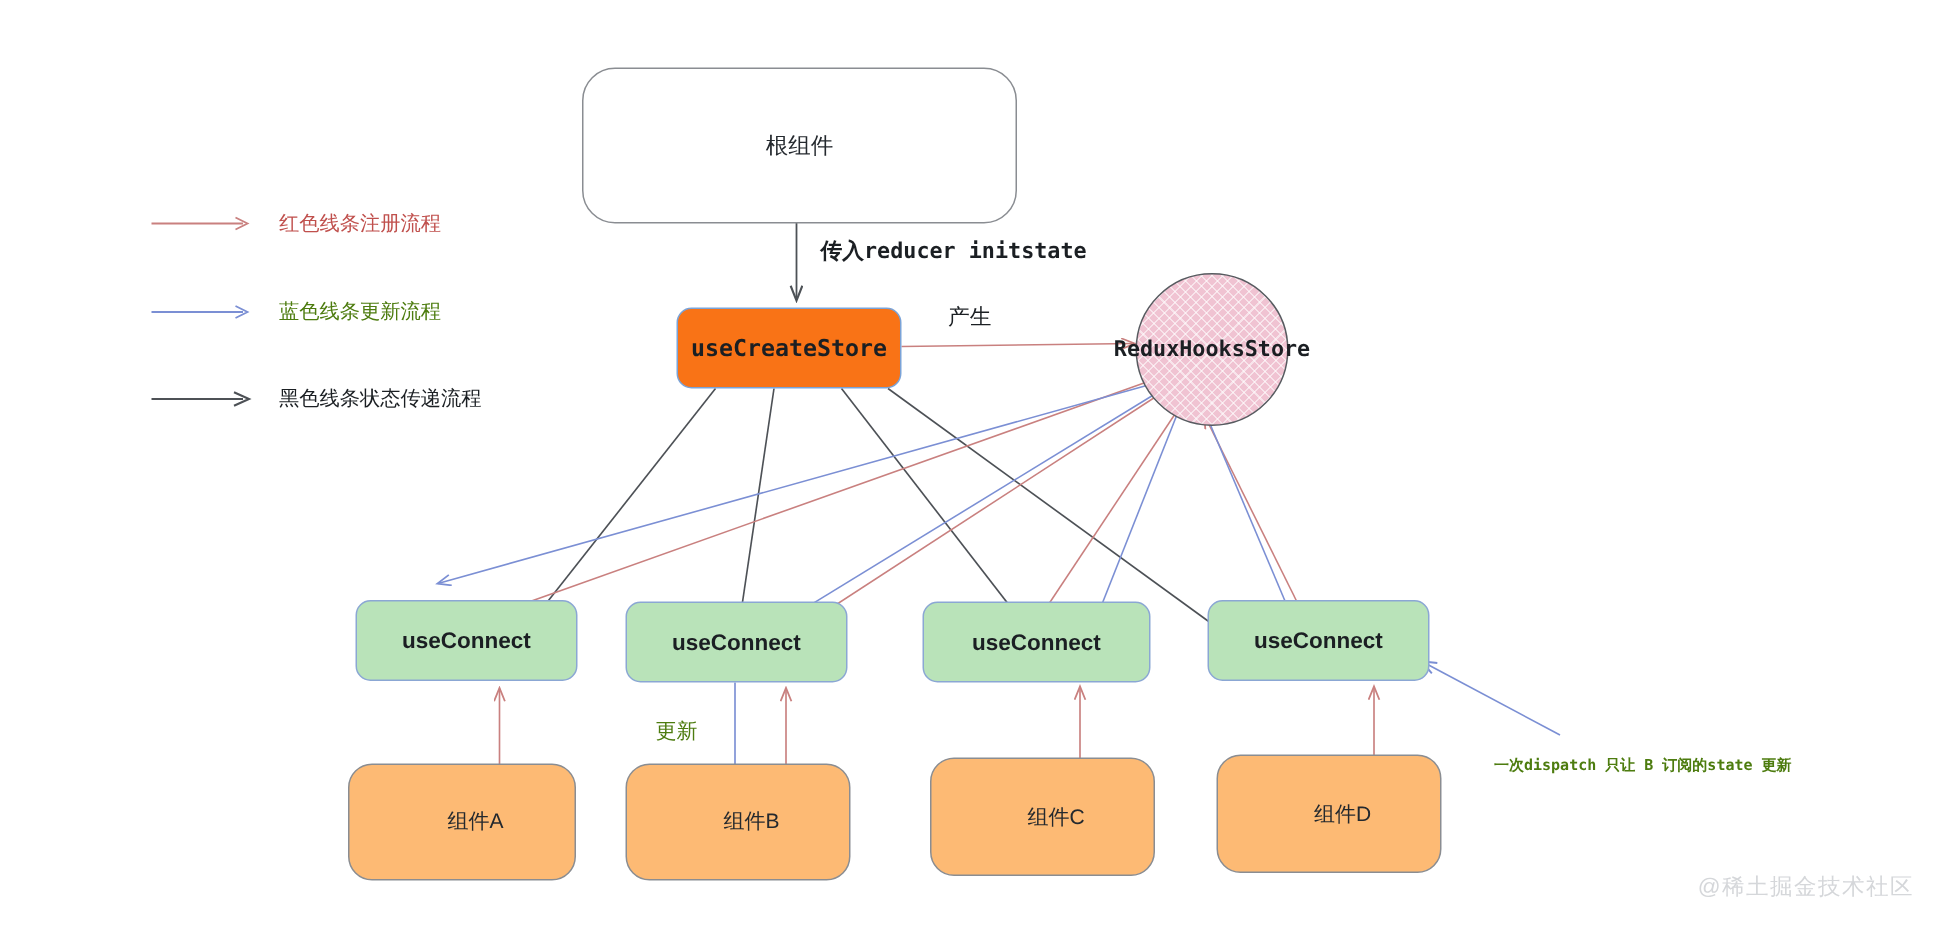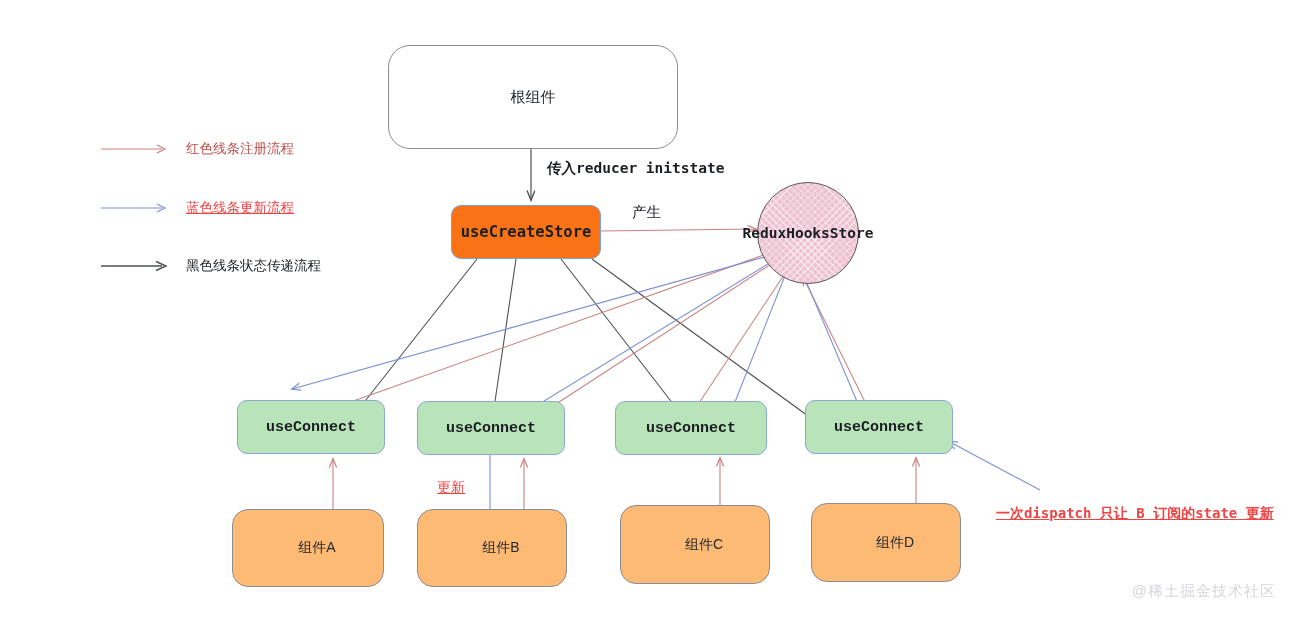--- a/index.html
+++ b/index.html
@@ -45,21 +45,21 @@
     color: #1b1f23;
     font-family: "DejaVu Sans Mono", "Liberation Mono", monospace;
   }
   .node-connect {
     border: 1.3px solid #8ba7d4;
     border-radius: 10px;
     background: #b9e3b9;
     font-size: 15px;
     font-weight: bold;
     color: #1b1f23;
-    font-family: Liberation Mono, monospace;
+    font-family: Liberation Sans, sans-serif;
   }
   .node-comp {
     border: 1.2px solid #8a8d92;
     border-radius: 16px;
     background: #fdba74;
     font-size: 14px;
     color: #24292e;
     padding-left: 18px;
   }
   .node-store {
@@ -78,21 +78,21 @@
   .lbl {
     position: absolute;
     white-space: nowrap;
     line-height: 1.2;
   }
   .lbl-mono {
     font-family: "DejaVu Sans Mono", "Liberation Mono", monospace;
     font-weight: bold;
   }
   .lbl-red   { color: #c0504d; }
-  .lbl-blue  { color: #ef4444; text-decoration: underline; }
+  .lbl-blue  { color: #4d7c0f; }
   .lbl-black { color: #1b1f23; }
   .legend-row {
     position: absolute;
     display: flex;
     align-items: center;
     gap: 14px;
   }
   .legend-label { font-size: 13.5px; white-space: nowrap; }
   .watermark {
     position: absolute;
@@ -230,17 +230,17 @@
   <div class="node node-comp" style="left:811px; top:503px; width:150px; height:79px;">
     <span>组件D</span>
   </div>
 
   <div class="lbl lbl-mono lbl-black" style="left:547px; top:160px; font-size:14.5px;">传入reducer initstate</div>
 
   <div class="lbl lbl-black" style="left:632px; top:204px; font-size:14.5px;">产生</div>
 
   <div class="lbl lbl-blue" style="left:437px; top:479px; font-size:14px;">更新</div>
 
-  <div class="lbl lbl-mono lbl-blue" style="left:996px; top:505px; font-size:14px;">一次dispatch 只让 B 订阅的state 更新</div>
+  <div class="lbl lbl-mono lbl-blue" style="left:996px; top:505px; font-size:10px;">一次dispatch 只让 B 订阅的state 更新</div>
 
   <div class="watermark">@稀土掘金技术社区</div>
 
 </div>
 
 </body></html>

